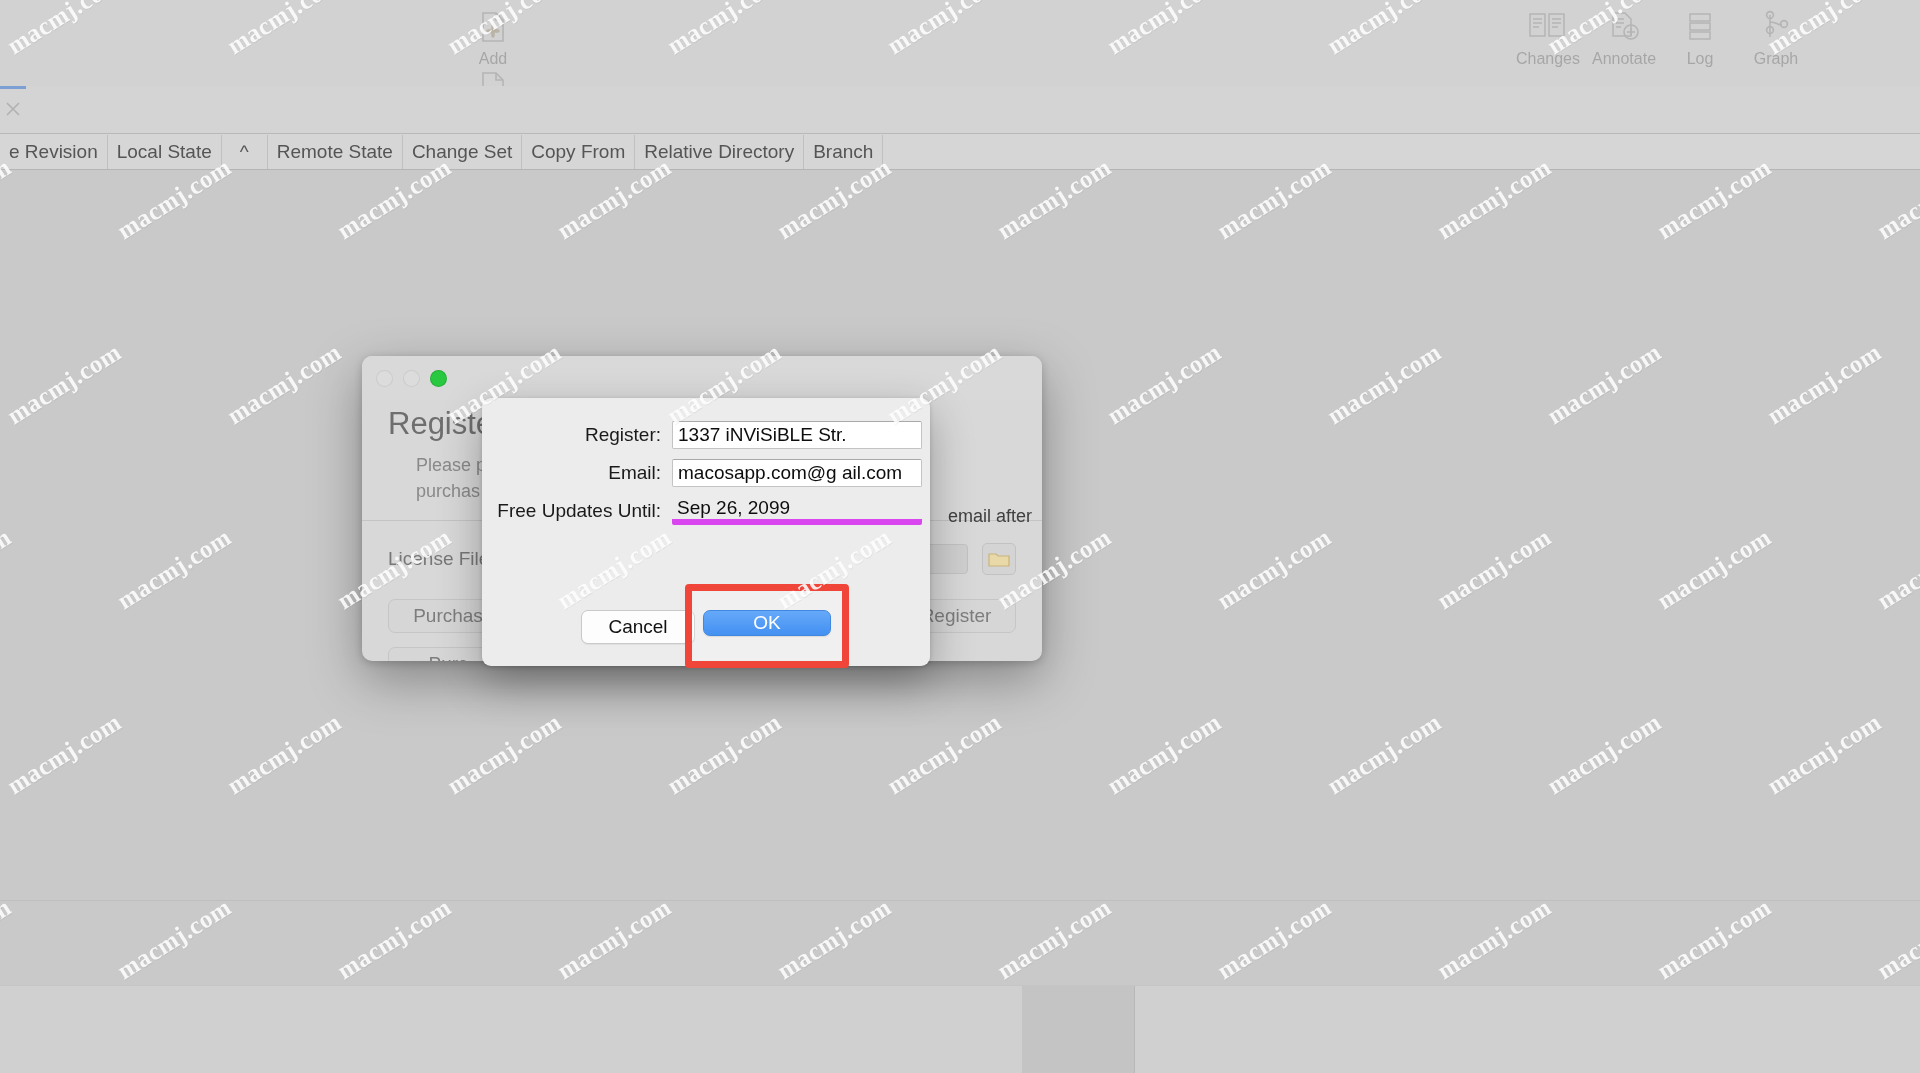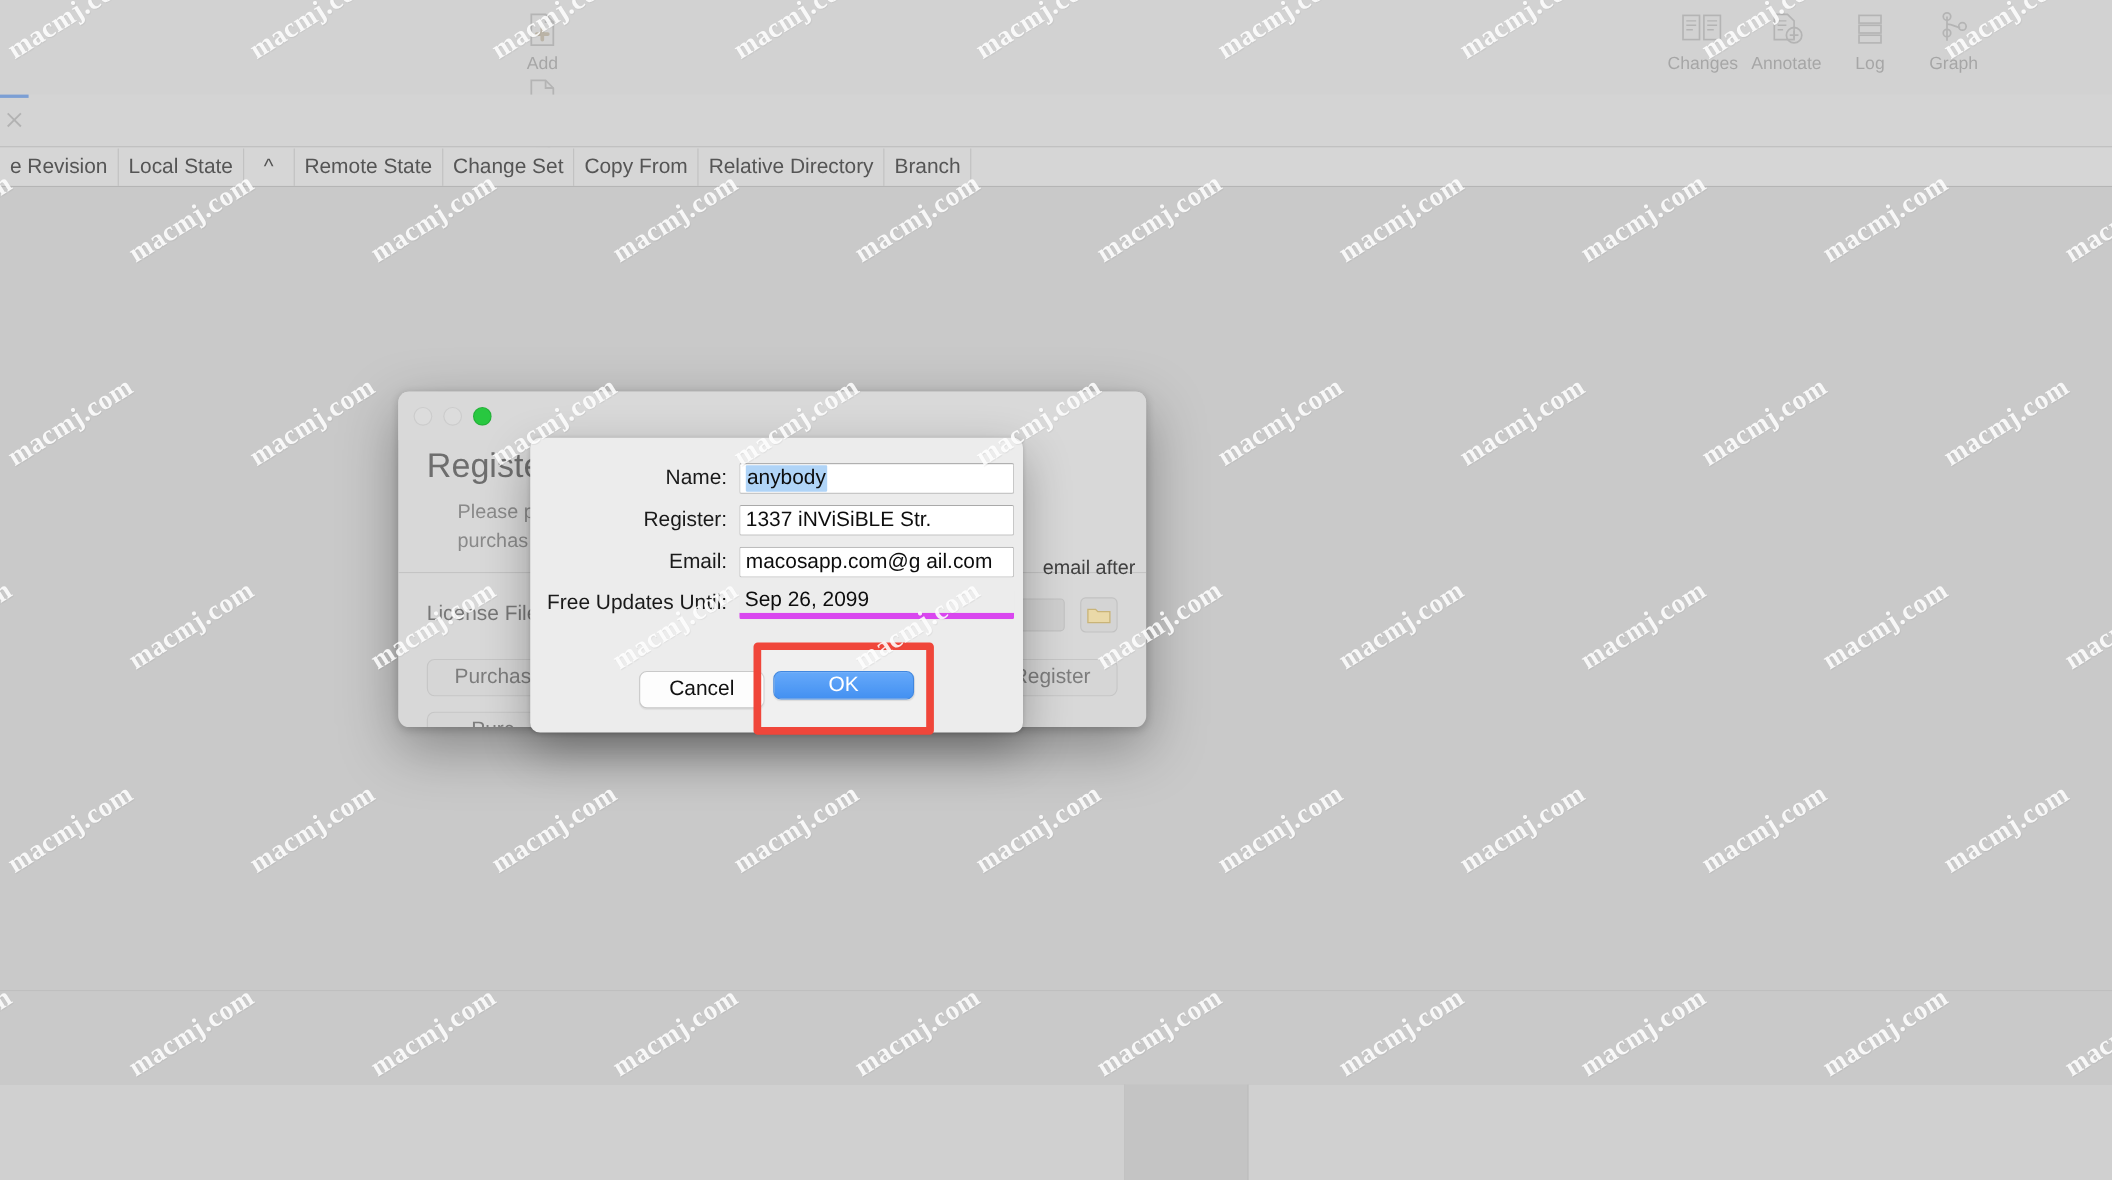--- a/index.html
+++ b/index.html
@@ -527,26 +527,20 @@
       <div class="reg-btnrow reg-btnrow2">
         <span class="reg-btn">Purc</span>
       </div>
     </div>
   </div>
 
   <div style="position:absolute;left:948px;top:506px;font-size:18px;color:#404040;">email after</div>
 
   <div class="sheet">
 
-    <div class="field-row">
-      <span class="field-label">Name:</span>
-      <span class="field-input">
-        <span class="sel">anybody</span>
-      </span>
-    </div>
 
     <div class="field-row">
       <span class="field-label">Register:</span>
       <span class="field-input">1337 iNViSiBLE Str.</span>
     </div>
 
     <div class="field-row">
       <span class="field-label">Email:</span>
       <span class="field-input">macosapp.com@g ail.com</span>
     </div>

